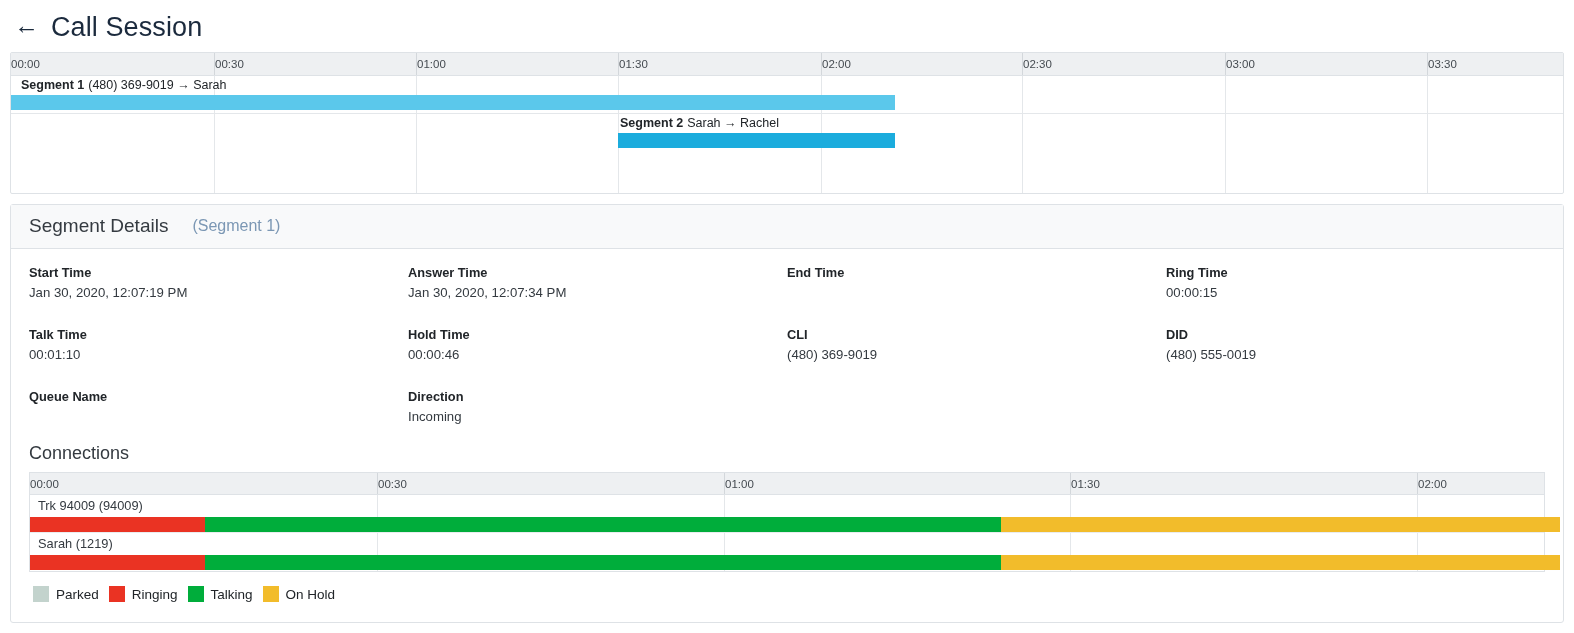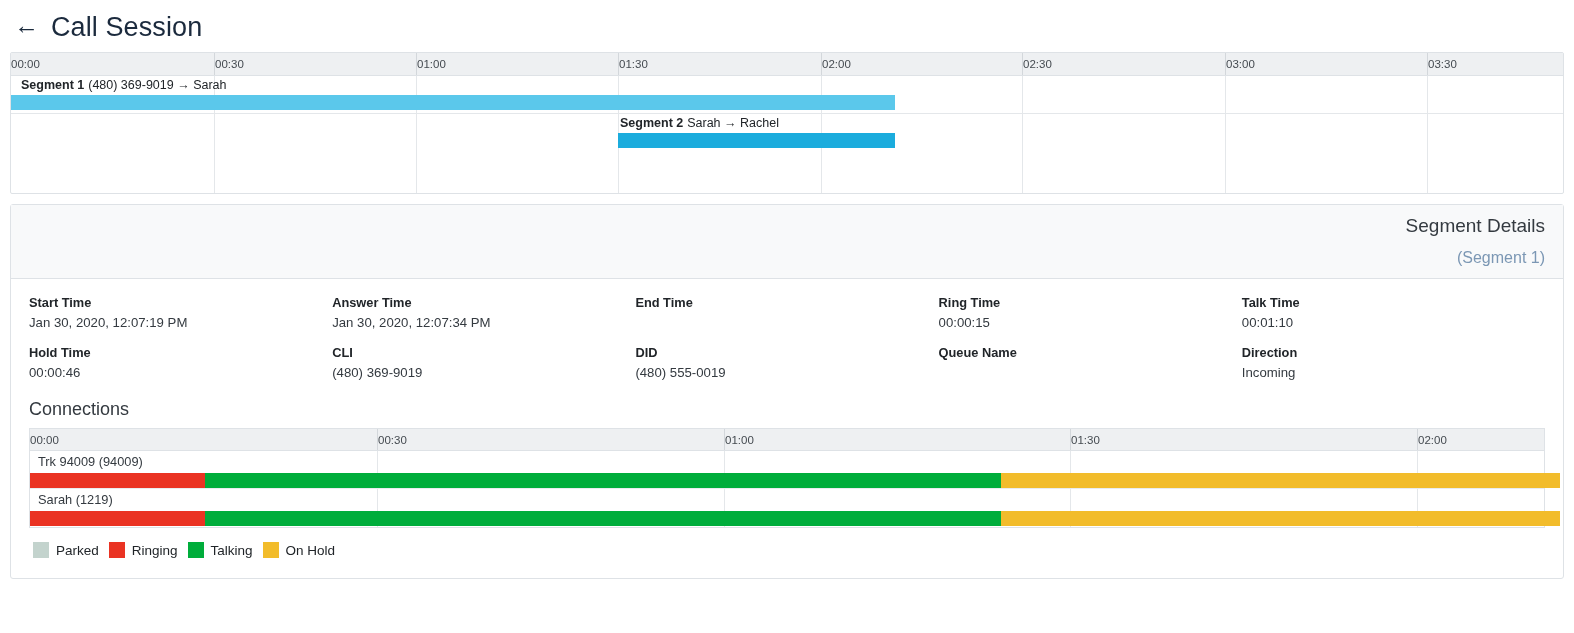--- a/index.html
+++ b/index.html
@@ -93,40 +93,39 @@
     margin: 10px 10px 0 10px;
     border: 1px solid #dee2e6;
     border-radius: 3px;
     background: #fff;
   }
   .details-head {
     background: #f8f9fa;
     border-bottom: 1px solid #dee2e6;
     padding: 10px 18px 11px 18px;
     display: flex;
-    align-items: flex-end;
-    gap: 12px;
-    flex-direction: column;
+    align-items: center;
+    gap: 24px;
   }
   .details-head h2 {
     margin: 0;
     font-size: 19px;
     font-weight: 400;
     color: #343a40;
   }
   .details-head .sub {
     font-size: 16px;
     color: #7b97b4;
   }
   .details-body { padding: 14px 18px 8px 18px; }
 
   .kv-grid {
     display: grid;
-    grid-template-columns: repeat(5, 1fr);
-    row-gap: 0;
+    grid-template-columns: repeat(4, 1fr);
+    row-gap: 12px;
   }
   .kv { padding-bottom: 10px; }
   .kv-label {
     font-size: 12.8px;
     font-weight: 700;
     color: #212529;
     line-height: 20px;
   }
   .kv-value {
     font-size: 13.2px;

